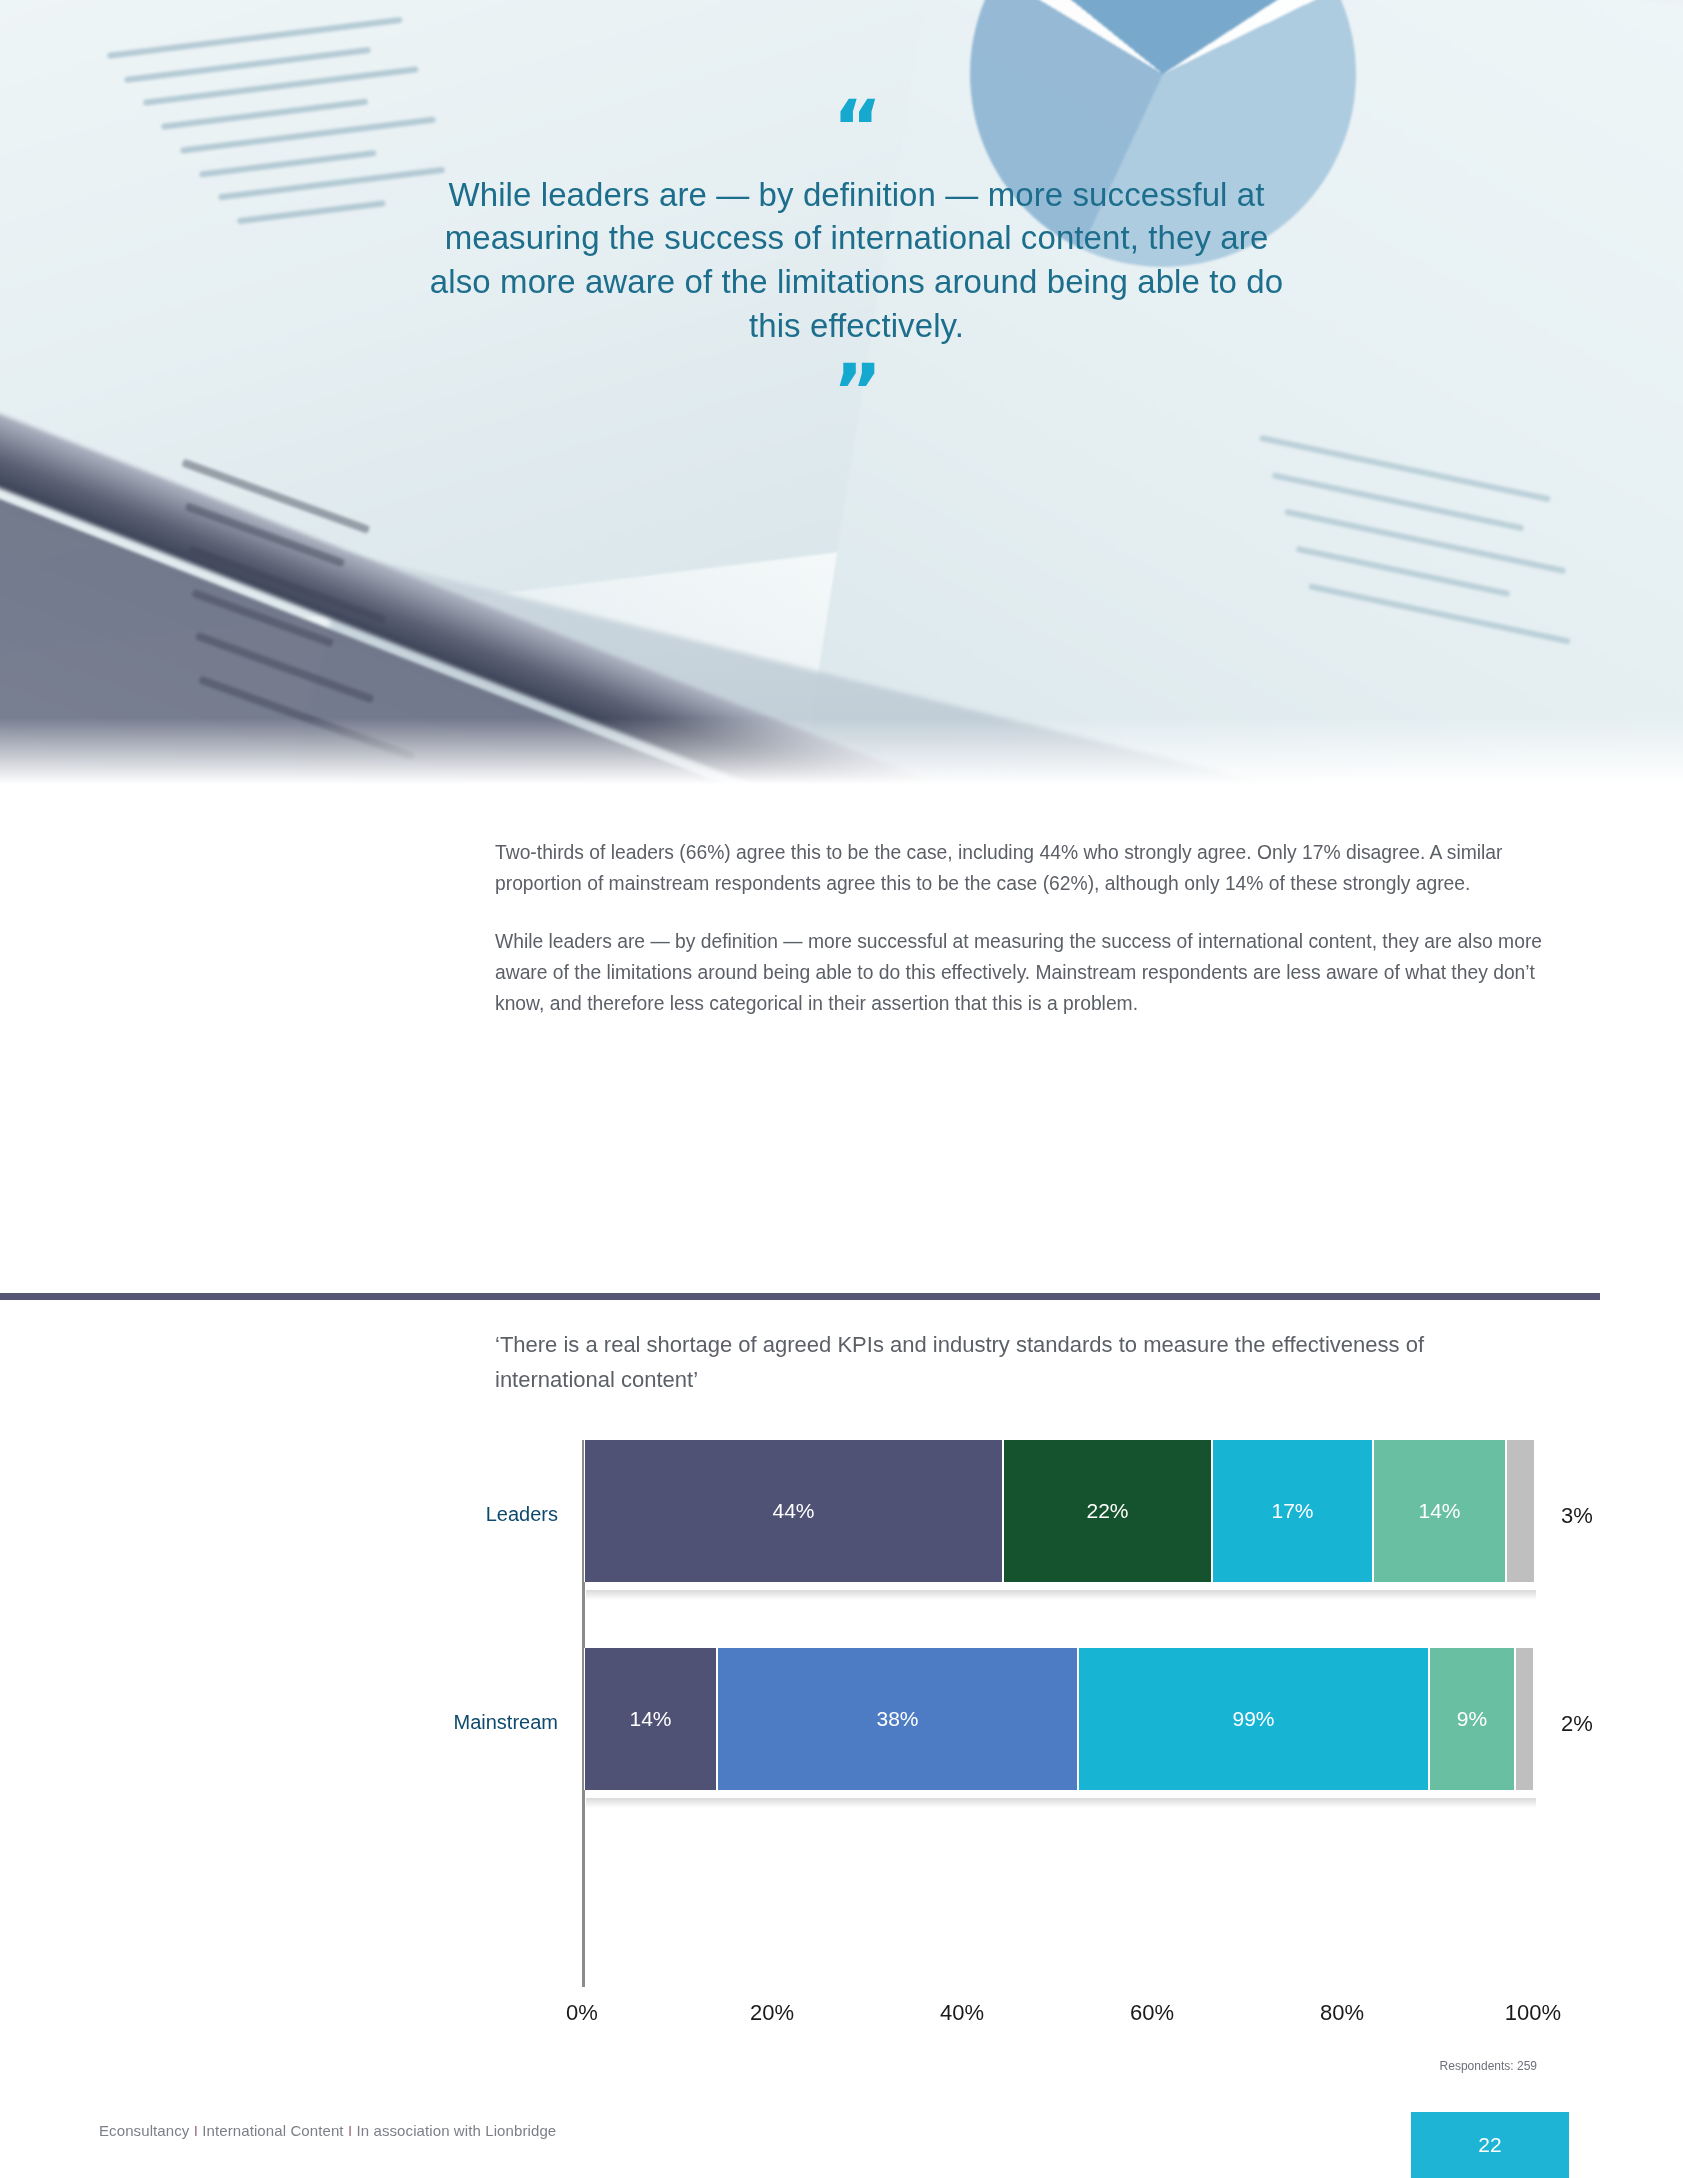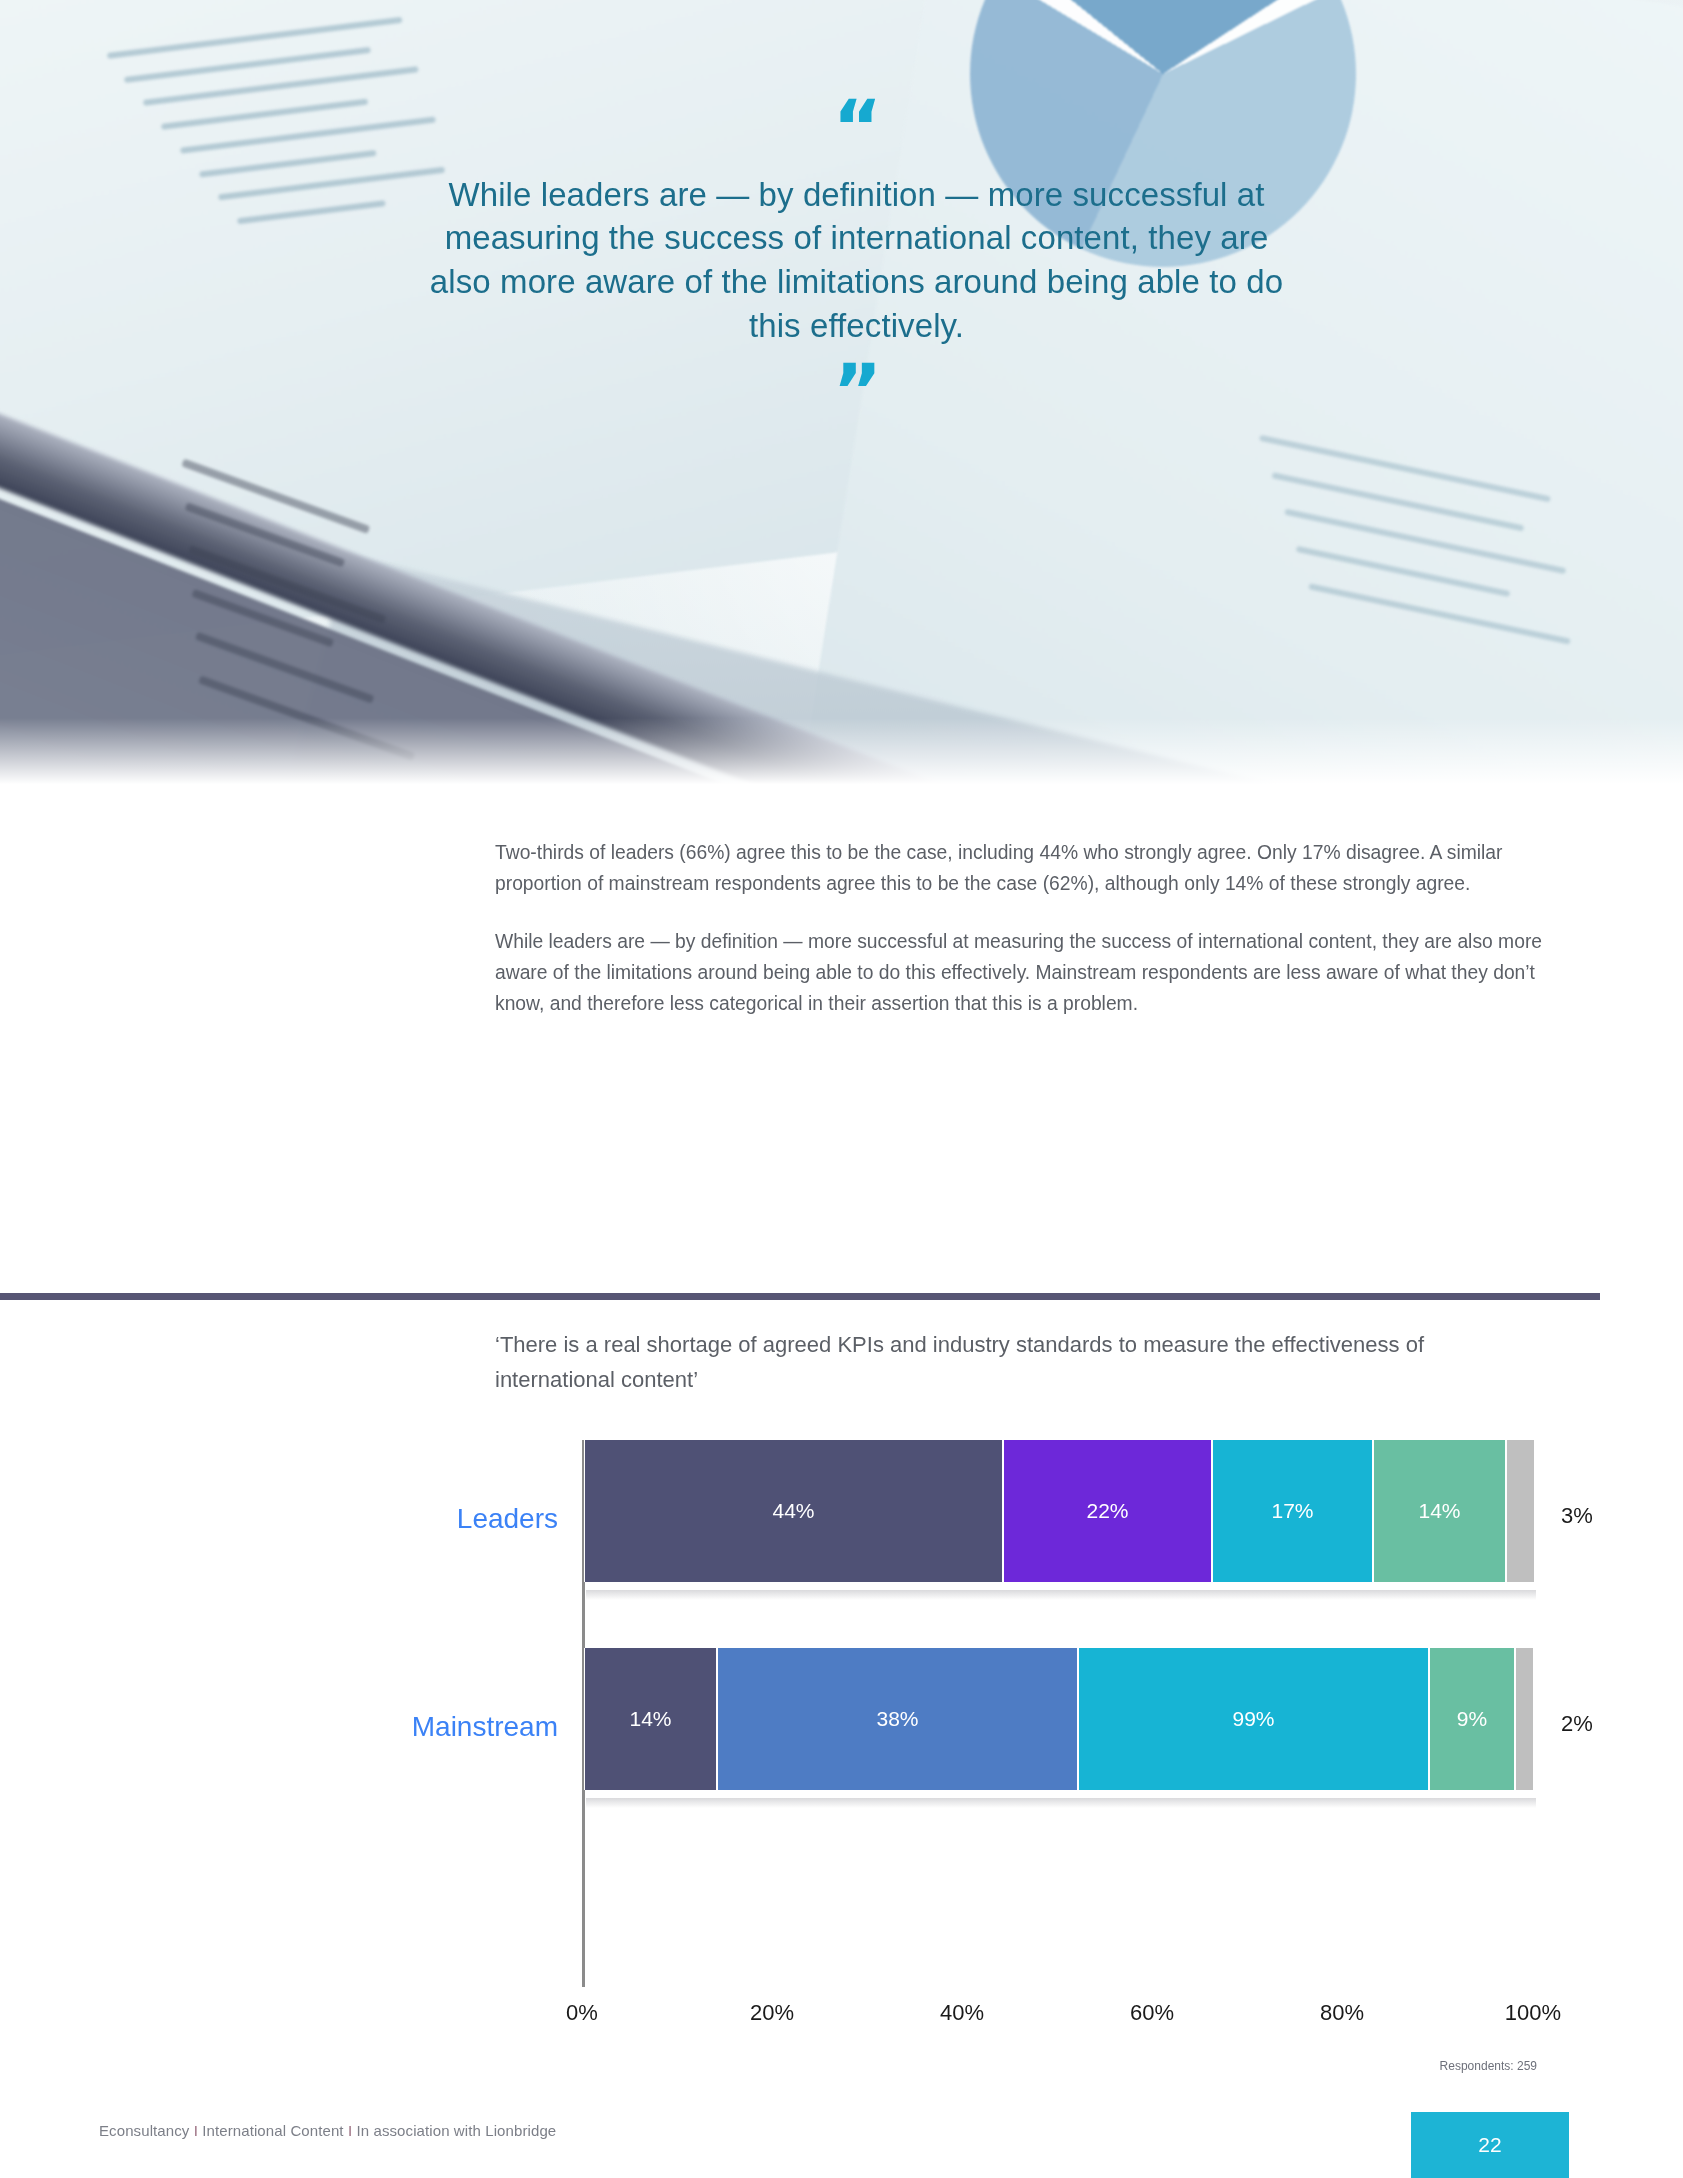--- a/index.html
+++ b/index.html
@@ -97,21 +97,21 @@
     margin-bottom:9px;
   }
   .fig-title { color:#5b5f66; font-size:22px; line-height:1.6; }
 
   .chart { position:absolute; left:0px; top:1440px; width:1683px; height:614px; }
   .axis-line {
     position:absolute; left:582px; top:0px; width:3px; height:547px;
     background:#8b8b8b;
   }
   .cat-label {
-    position:absolute; right:1125px; font-size:28px; color:#3b82f6;
+    position:absolute; right:1125px; font-size:20px; color:#0c4a6e;
     text-align:right; white-space:nowrap;
   }
   .bar-row { position:absolute; left:584px; height:142px; display:flex; }
   .seg {
     position:relative; height:100%;
     display:flex; align-items:center; justify-content:center;
     color:#ffffff; font-size:21px;
     box-shadow: 1px 0 0 #ffffff inset, -1px 0 0 #ffffff inset;
   }
   .bar-shadow {
@@ -203,21 +203,21 @@
   <div class="fig-head">
     <div class="fig-title">‘There is a real shortage of agreed KPIs and industry standards to measure the effectiveness of international content’</div>
   </div>
 
   <div class="chart">
     <div class="axis-line"></div>
 
     <div class="cat-label" style="top:63px;">Leaders</div>
     <div class="bar-row" style="top:0px;">
       <div class="seg" style="width:419px;background:#4F5175;">44%</div>
-      <div class="seg" style="width:209px;background:#6d28d9;">22%</div>
+      <div class="seg" style="width:209px;background:#14532d;">22%</div>
       <div class="seg" style="width:161px;background:#17B4D4;">17%</div>
       <div class="seg" style="width:133px;background:#69BFA2;">14%</div>
       <div class="seg" style="width:29px;background:#BFBFBF;"></div>
     </div>
     <div class="bar-shadow" style="top:150px;width:950px;"></div>
     <div class="outside-label" style="left:1561px;top:63px;">3%</div>
 
     <div class="cat-label" style="top:271px;">Mainstream</div>
     <div class="bar-row" style="top:208px;">
       <div class="seg" style="width:133px;background:#4F5175;">14%</div>

